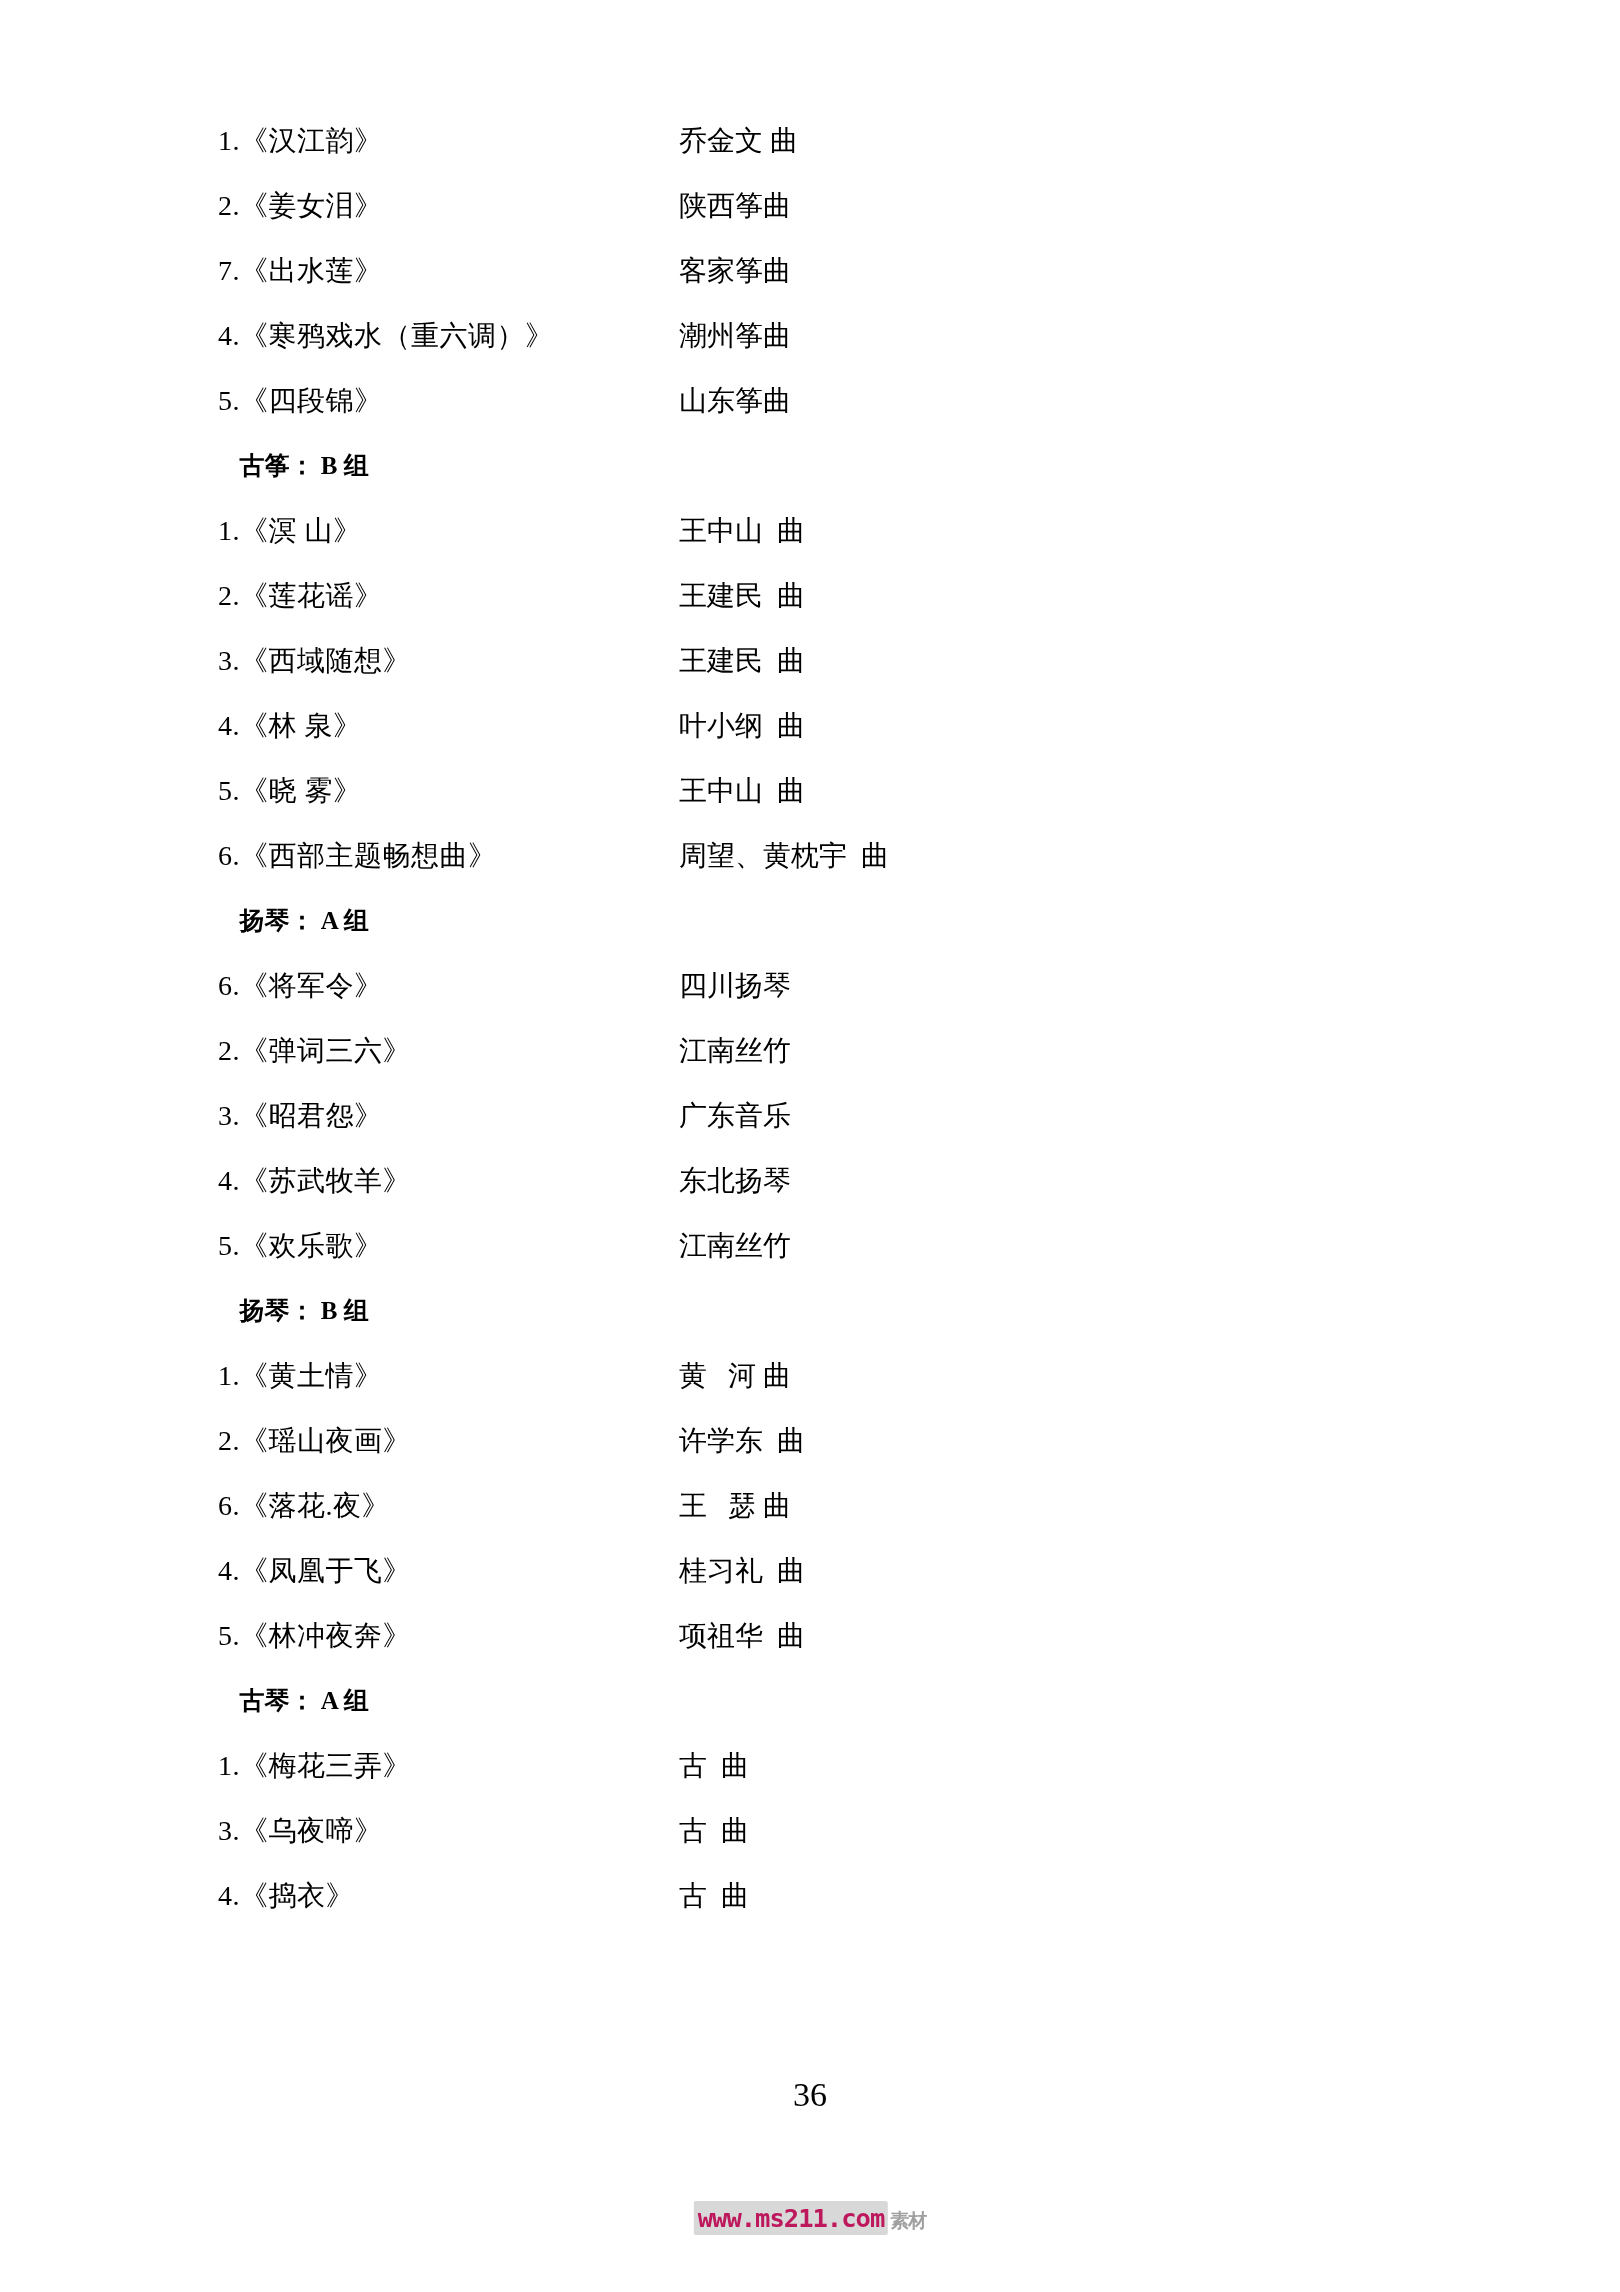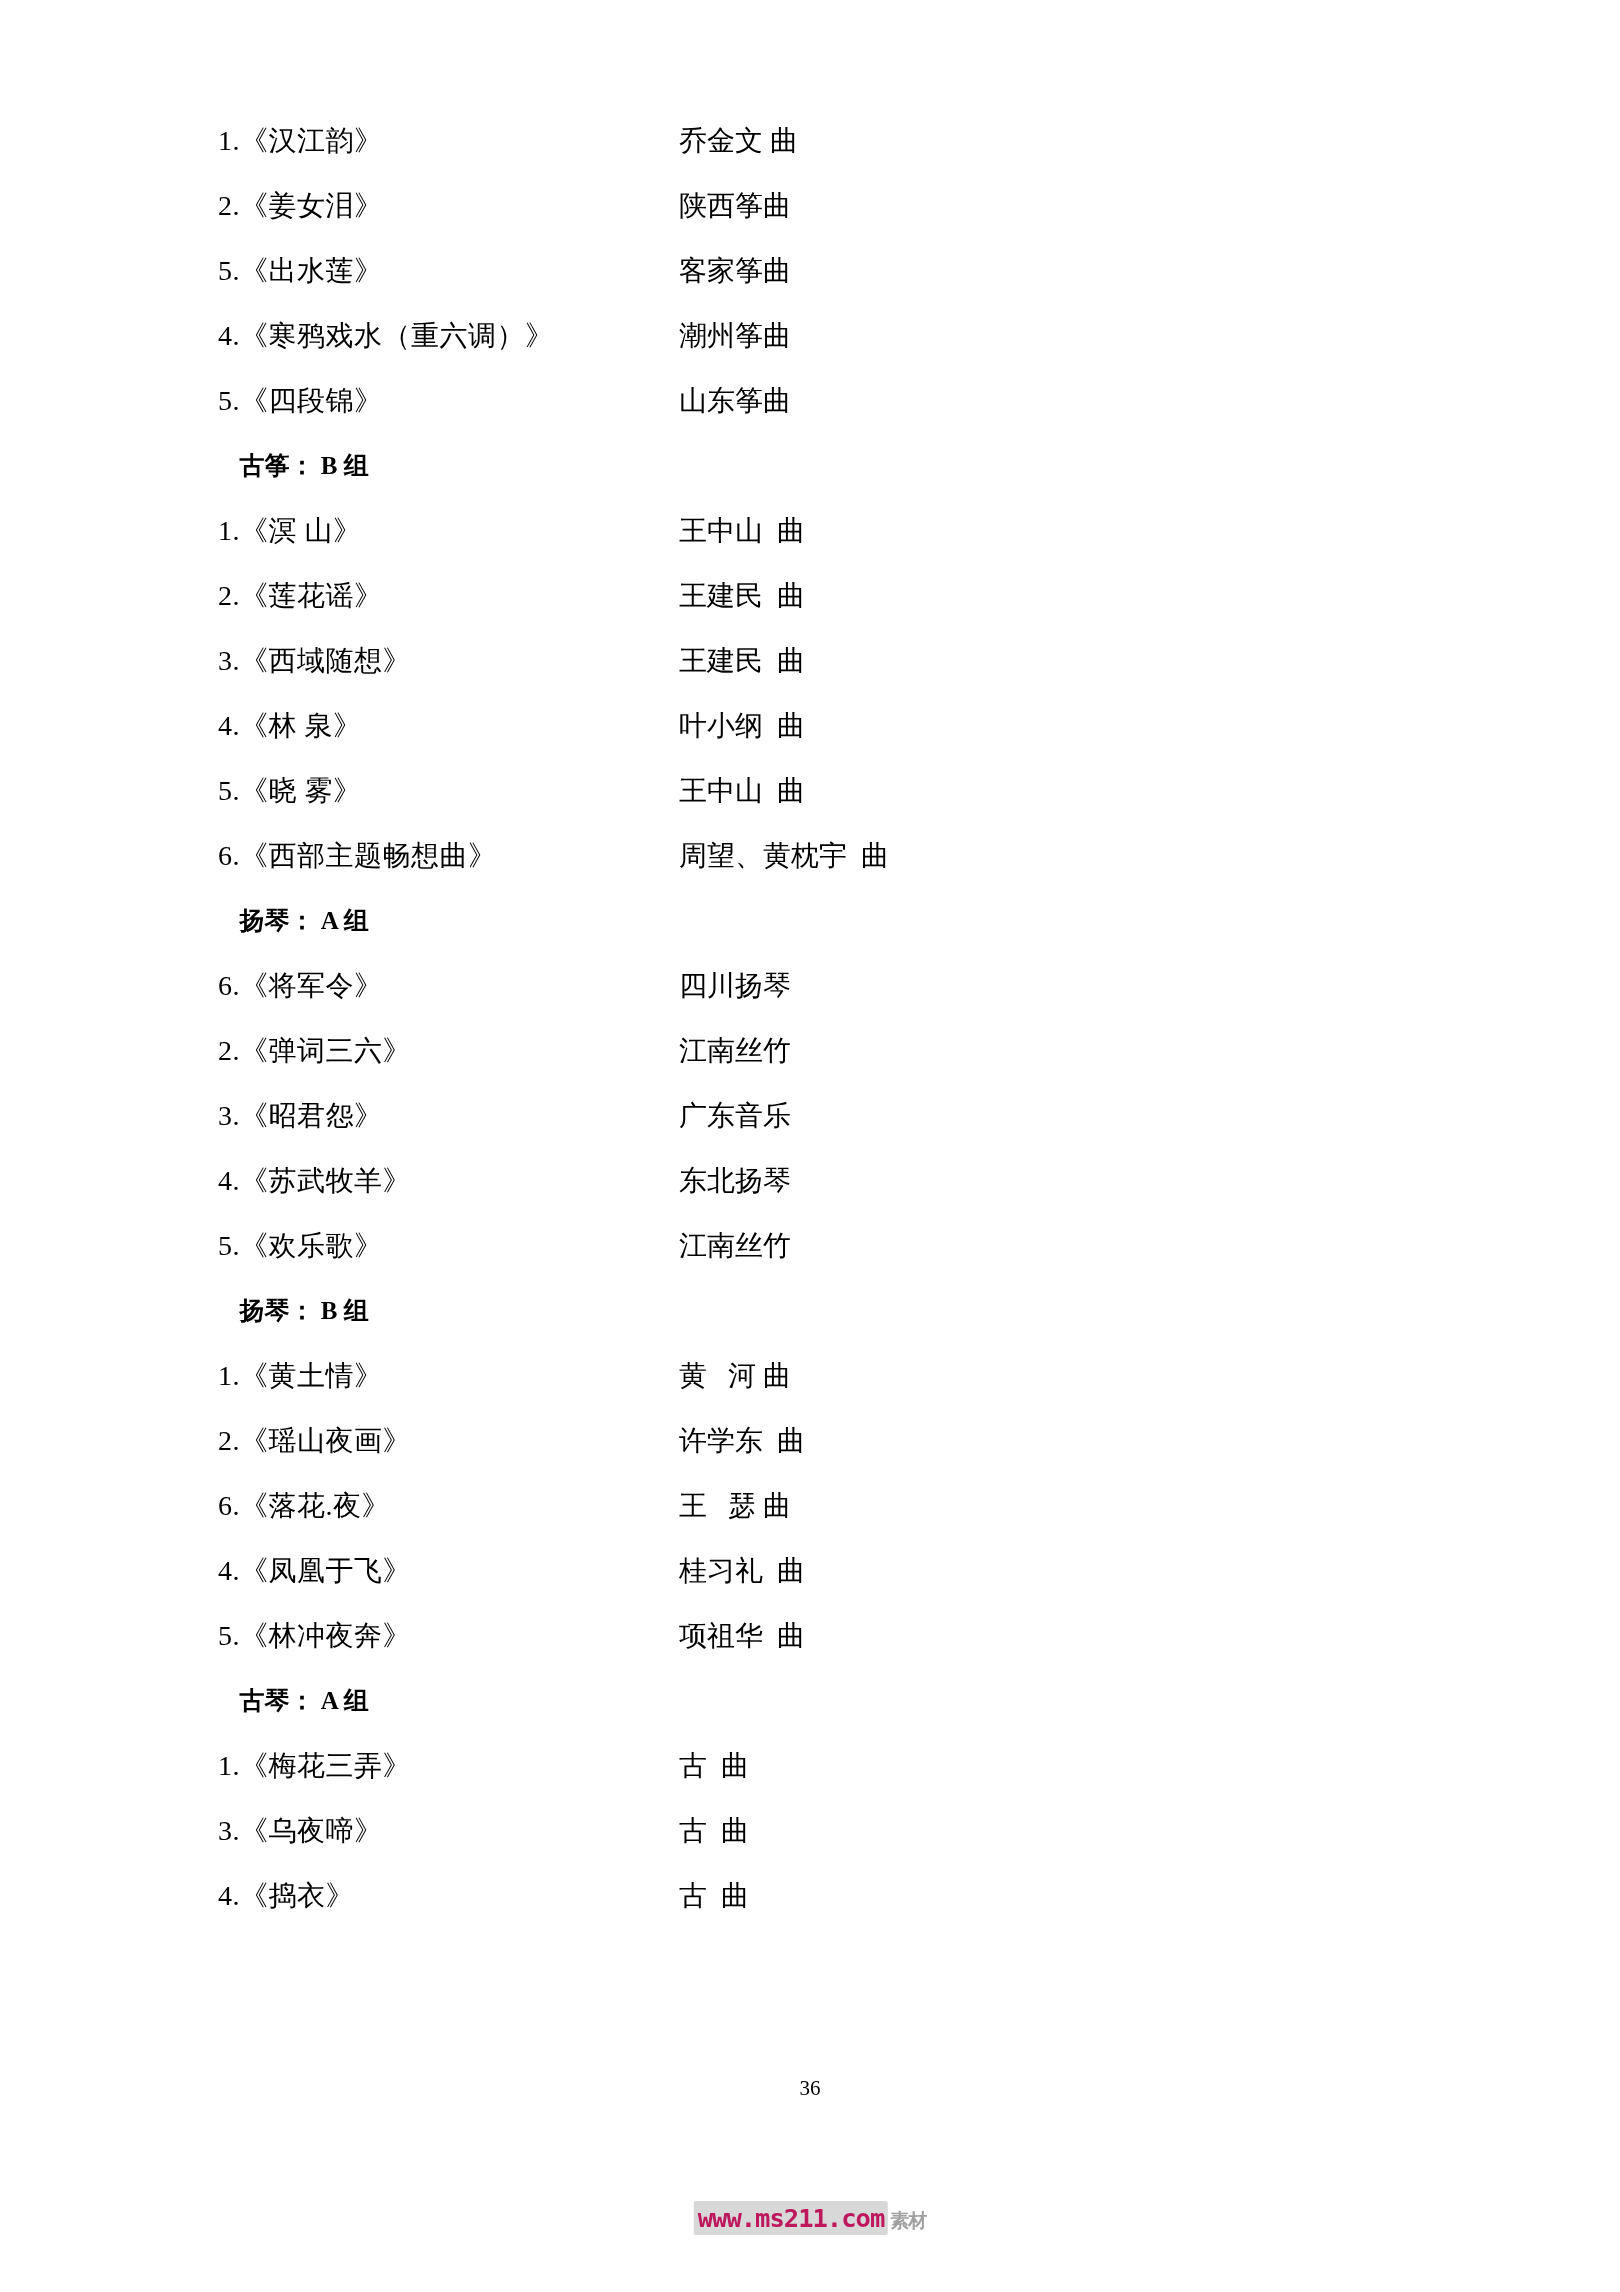--- a/index.html
+++ b/index.html
@@ -54,21 +54,21 @@
     font-weight: bold;
     padding-left: 21.6px;
     white-space: pre;
   }
   .pagenum {
     position: absolute;
     left: 0;
     right: 0;
     top: 2076px;
     text-align: center;
-    font-size: 21px;
+    font-size: 34px;
   }
   .watermark {
     position: absolute;
     left: 50%;
     transform: translateX(-50%);
     top: 2203px;
     font-family: "DejaVu Sans Mono", monospace;
     font-size: 25.5px;
     font-weight: bold;
     color: #8e8e8e;
@@ -88,21 +88,21 @@
     margin-left: 2px;
   }
 </style>
 </head>
 <body>
 
 <div class="page">
   <div class="content">
       <div class="row"><span class="title-col">1.《汉江韵》</span><span class="composer-col">乔金文 曲</span></div>
       <div class="row"><span class="title-col">2.《姜女泪》</span><span class="composer-col">陕西筝曲</span></div>
-      <div class="row"><span class="title-col">5.《出水莲》</span><span class="composer-col">客家筝曲</span></div>
+      <div class="row"><span class="title-col">7.《出水莲》</span><span class="composer-col">客家筝曲</span></div>
       <div class="row"><span class="title-col">4.《寒鸦戏水（重六调）》</span><span class="composer-col">潮州筝曲</span></div>
       <div class="row"><span class="title-col">5.《四段锦》</span><span class="composer-col">山东筝曲</span></div>
       <div class="group-head">古筝： B 组</div>
       <div class="row"><span class="title-col">1.《溟  山》</span><span class="composer-col">王中山  曲</span></div>
       <div class="row"><span class="title-col">2.《莲花谣》</span><span class="composer-col">王建民  曲</span></div>
       <div class="row"><span class="title-col">3.《西域随想》</span><span class="composer-col">王建民  曲</span></div>
       <div class="row"><span class="title-col">4.《林  泉》</span><span class="composer-col">叶小纲  曲</span></div>
       <div class="row"><span class="title-col">5.《晓  雾》</span><span class="composer-col">王中山  曲</span></div>
       <div class="row"><span class="title-col">6.《西部主题畅想曲》</span><span class="composer-col">周望、黄枕宇  曲</span></div>
       <div class="group-head">扬琴： A 组</div>

